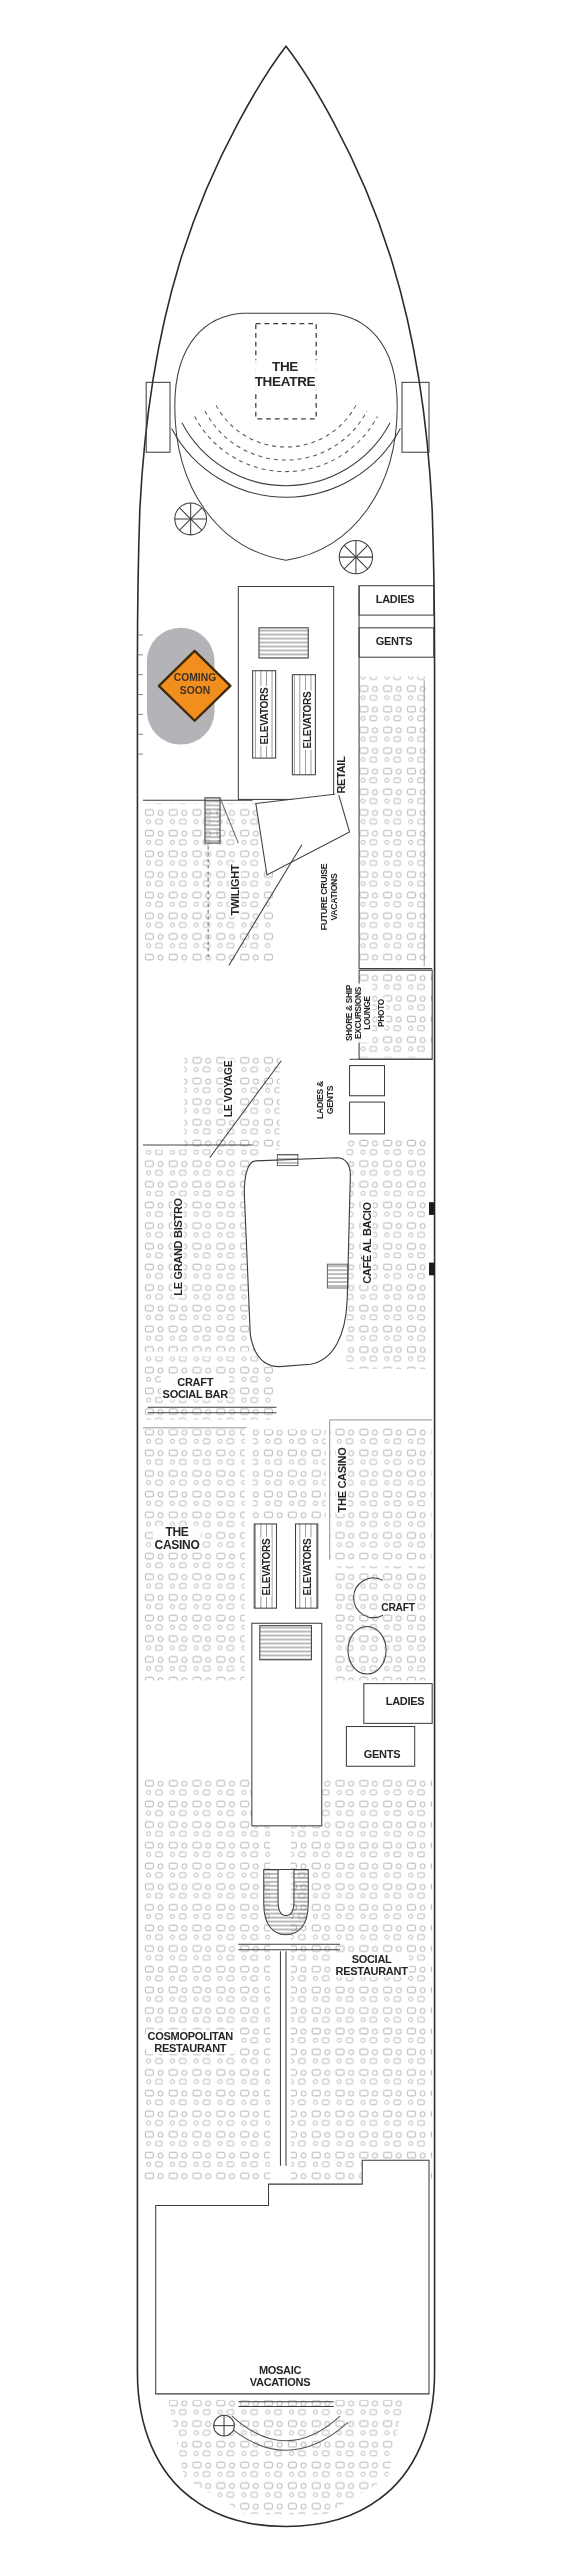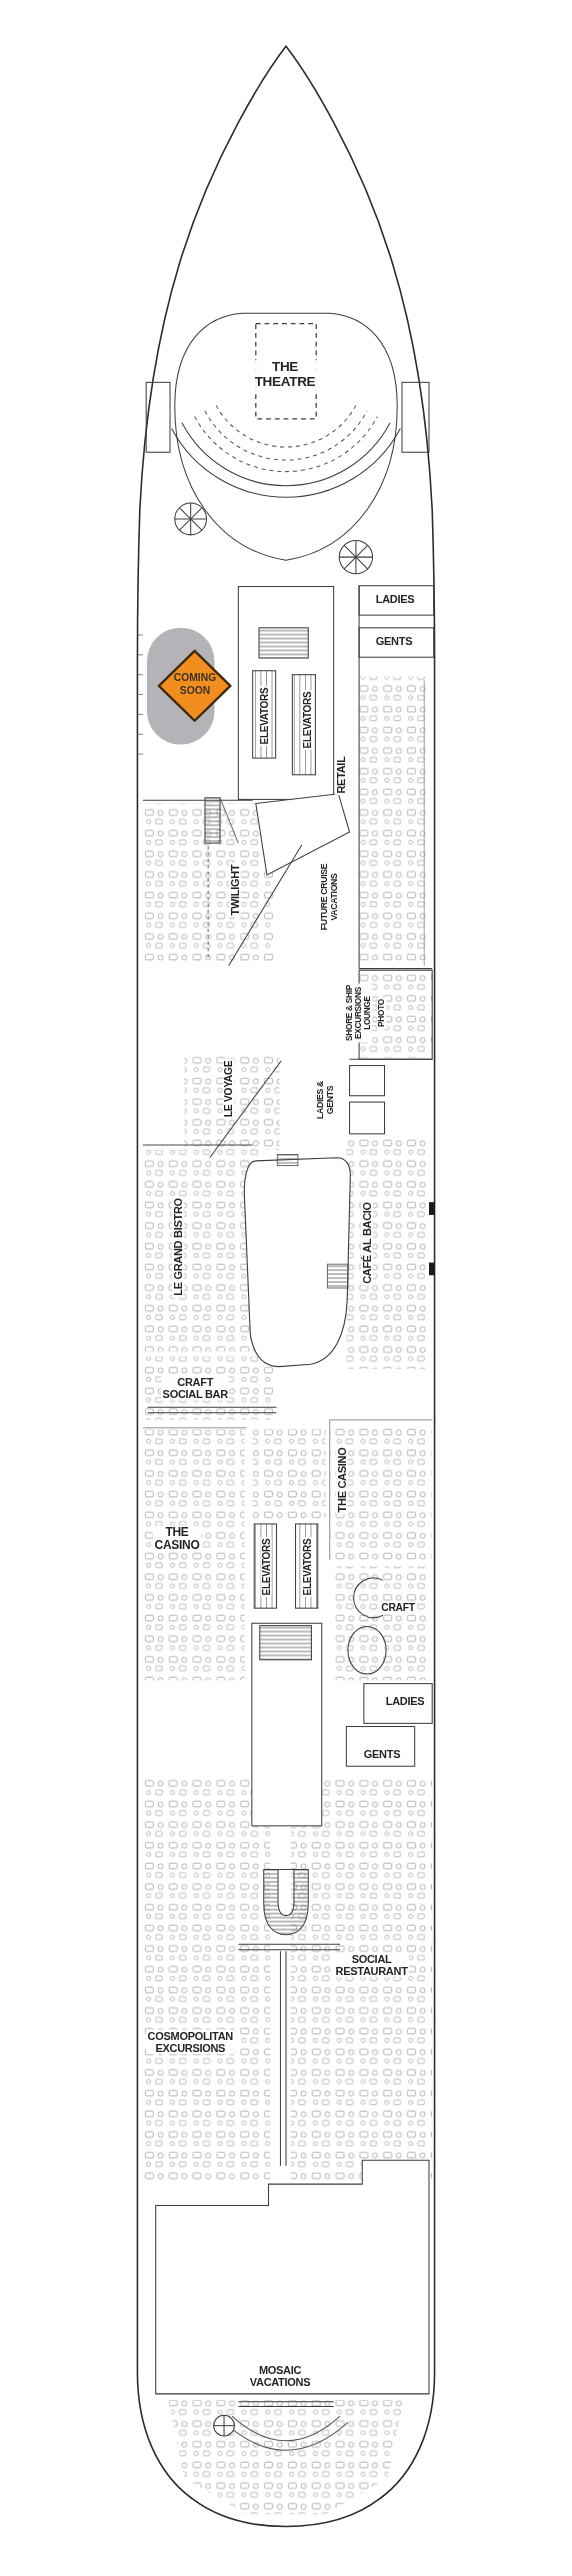--- a/index.html
+++ b/index.html
@@ -219,19 +219,19 @@
 <div class="lbl rot fs12" style="left:307px;top:1567px">ELEVATORS</div>
 
 <div class="lbl" style="left:398px;top:1608px">CRAFT</div>
 
 <div class="lbl fs14" style="left:405px;top:1701px">LADIES</div>
 <div class="lbl fs14" style="left:382px;top:1754px">GENTS</div>
 
 <div class="lbl la fs14" style="left:334px;top:1965px">SOCIAL
 RESTAURANT</div>
 <div class="lbl la fs14" style="left:146px;top:2042px">COSMOPOLITAN
-EXCURSIONS</div>
+RESTAURANT</div>
 
 <div class="lbl fs14" style="left:280px;top:2376px">MOSAIC
 VACATIONS</div>
 
 </div>
 
 
 </body></html>

